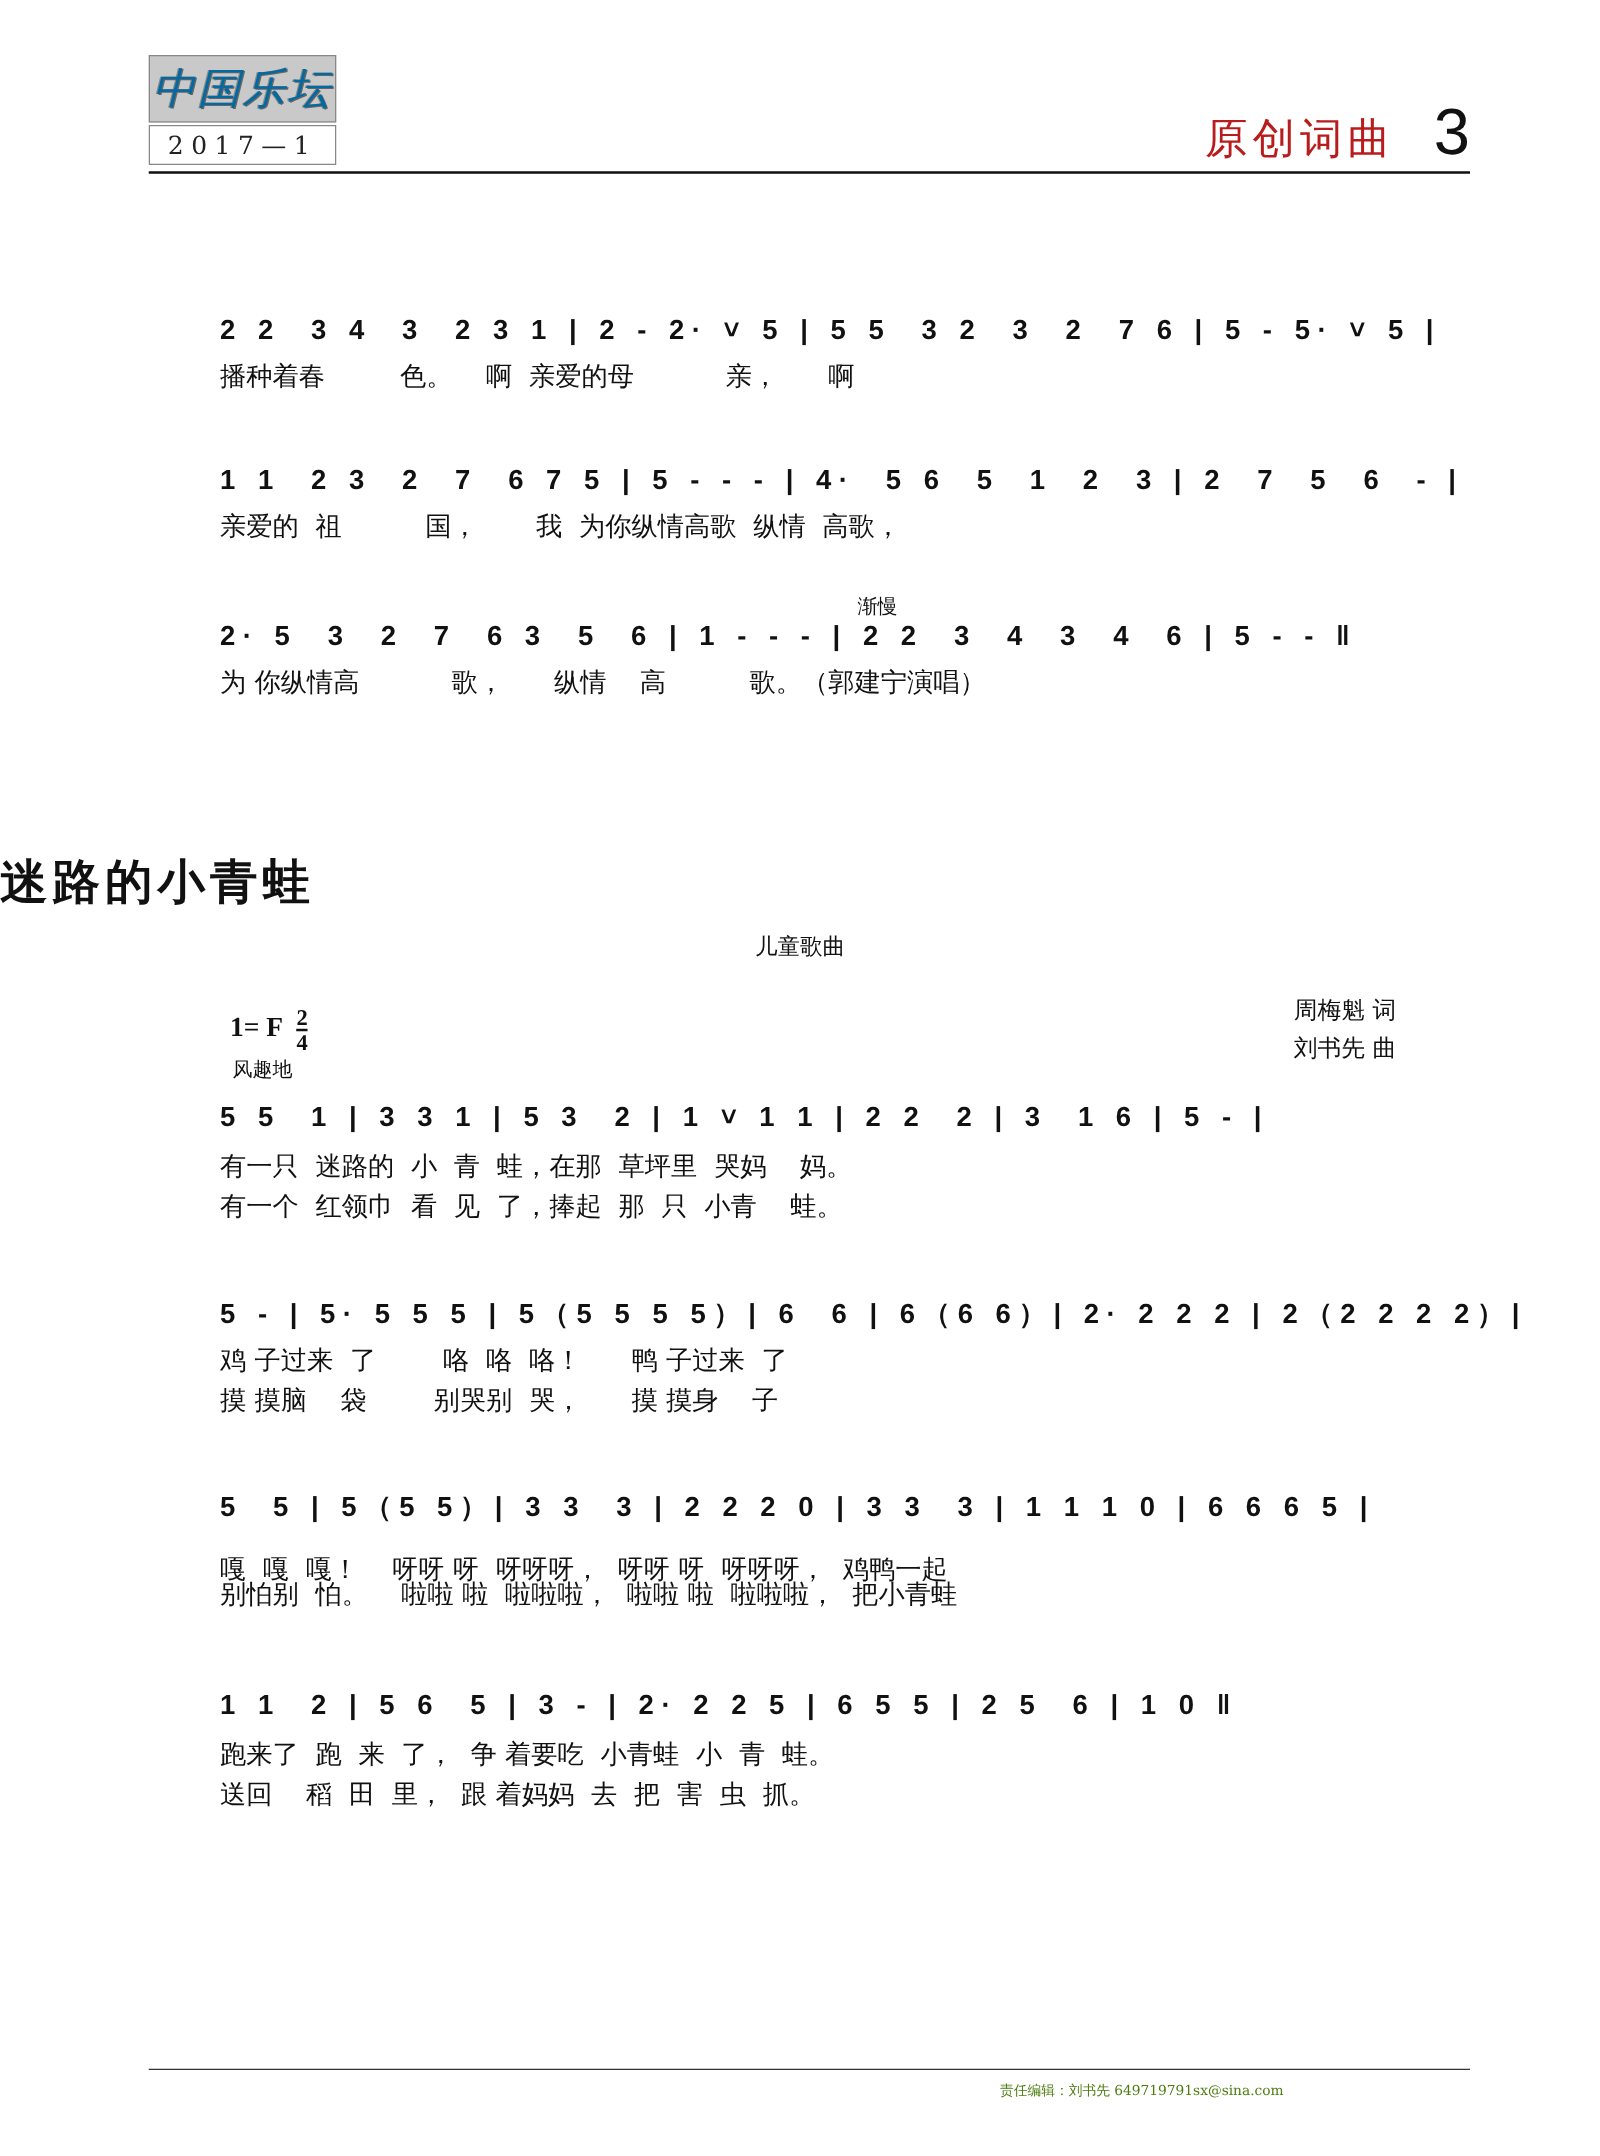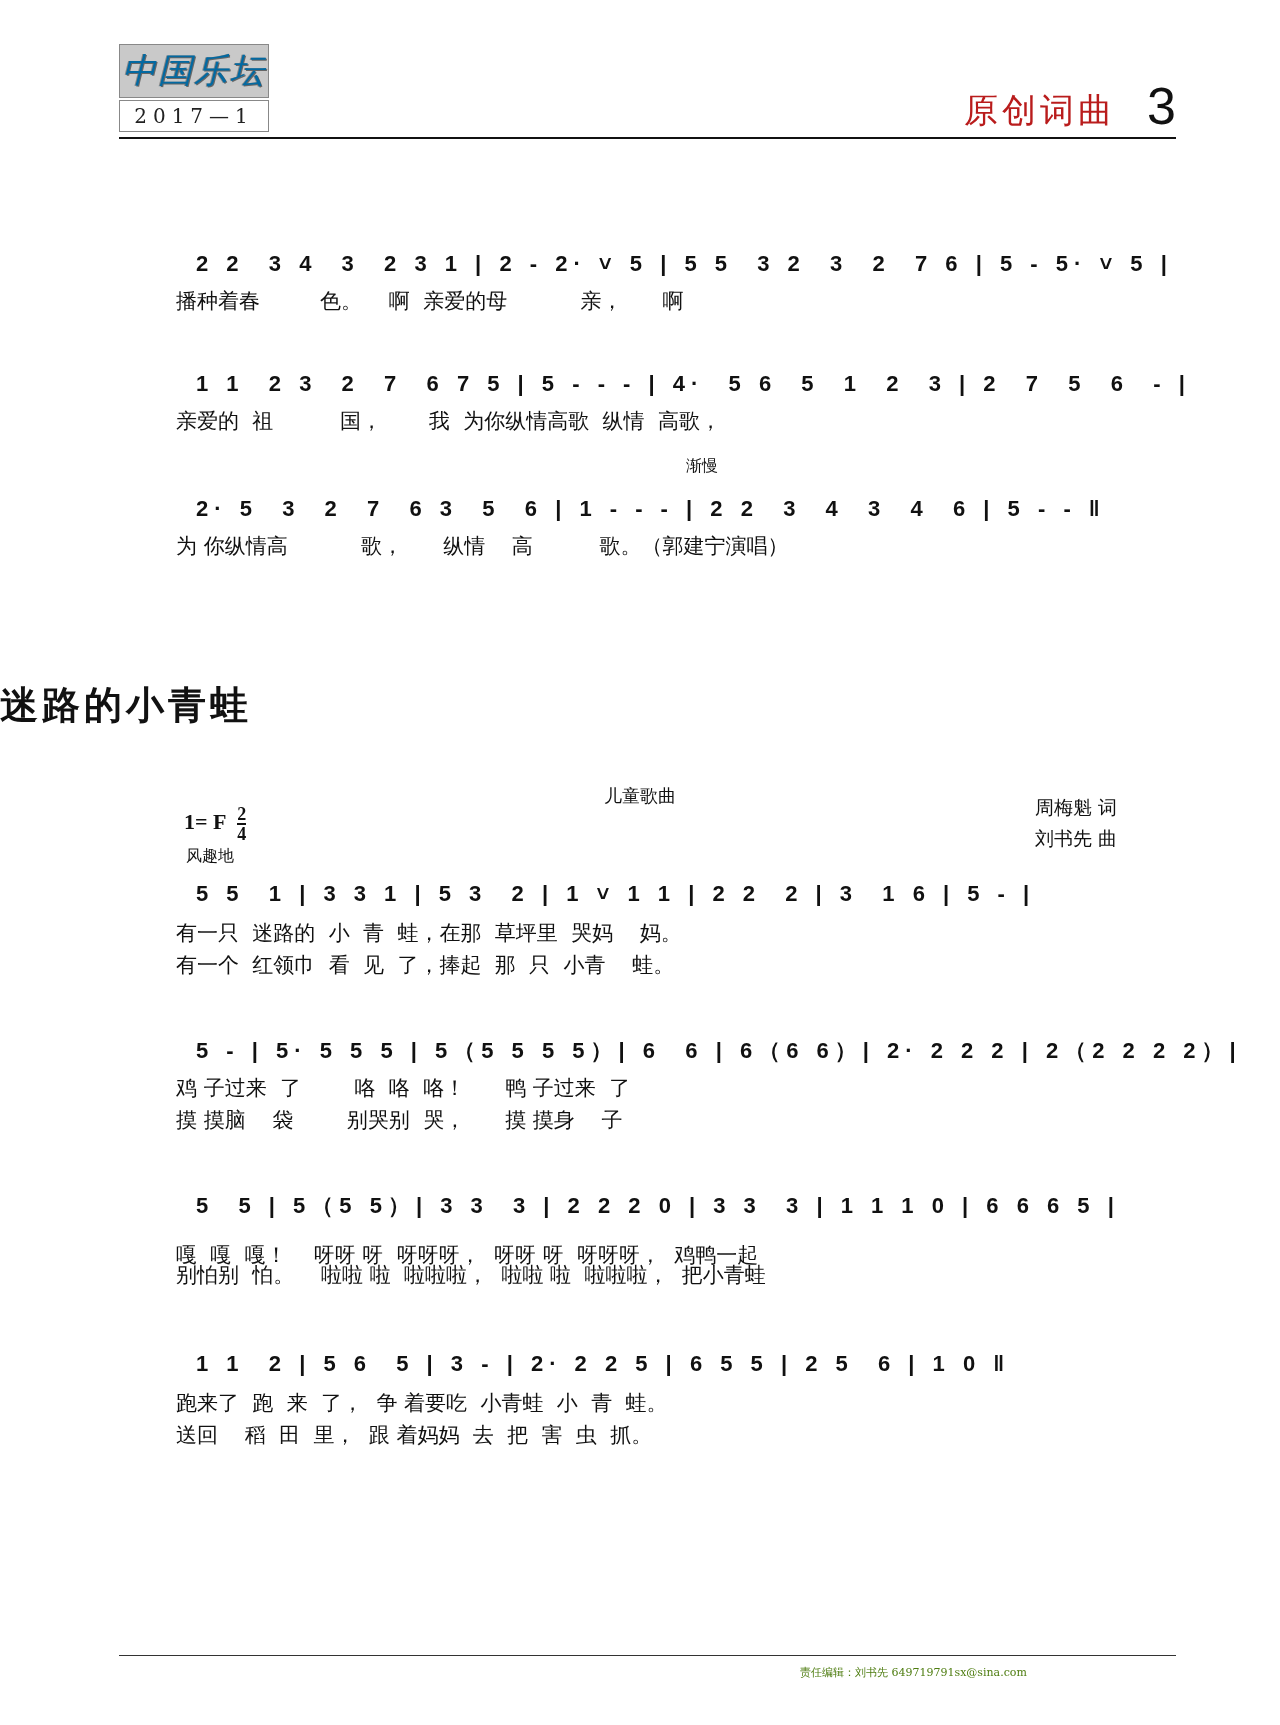--- a/index.html
+++ b/index.html
@@ -18,29 +18,29 @@
   .header-rule { left:119px; top:137px; width:1057px; height:2px; background:#111; }
   .section-title { right:164px; top:88px; font-family:"DejaVu Serif", serif; font-size:34px; color:#b91c1c; letter-spacing:4px; }
   .page-num { right:104px; top:76px; font-family:"Liberation Sans", sans-serif; font-size:52px; color:#111; }
 
   
   .row { position:absolute; left:176px; width:960px; }
   .lyric { position:absolute; font-family:"DejaVu Serif", serif; font-size:21px; letter-spacing:0; white-space:pre; }
   .mark { position:absolute; font-family:"DejaVu Sans", sans-serif; font-size:16px; }
 
   .song-title { left:0; width:1280px; top:680px; text-align:left; font-family:"DejaVu Serif", serif; font-weight:bold; font-size:38px; letter-spacing:4px; }
-  .song-sub { left:0; width:1280px; top:784px; text-align:center; font-family:"DejaVu Sans", sans-serif; font-size:18px; }
+  .song-sub { left:0; width:1280px; top:745px; text-align:center; font-family:"DejaVu Sans", sans-serif; font-size:18px; }
   .key { left:184px; top:805px; font-family:"Liberation Serif", serif; font-weight:bold; font-size:22px; }
   .tempo { left:186px; top:846px; font-family:"DejaVu Sans", sans-serif; font-size:16px; }
   .credit { font-family:"DejaVu Serif", serif; font-size:19px; }
 
   .footer-rule { left:119px; top:1655px; width:1057px; height:1px; background:#333; }
   .footer-text { left:800px; top:1665px; font-family:"DejaVu Serif", serif; font-size:11px; color:#4d7c0f; }
 
-  .line-text { position:absolute; font-family:"Liberation Sans", sans-serif; font-weight:bold; font-size:22px; white-space:pre; letter-spacing:6px;margin-left:20px; }
+  .line-text { position:absolute; font-family:"Liberation Sans", sans-serif; font-weight:bold; font-size:22px; white-space:pre; letter-spacing:6px; }
 </style>
 </head>
 <body>
 
 <div class="abs logo-box">
   <span class="logo-text">中国乐坛</span>
 </div>
 <div class="abs issue-box">2017—1</div>
 <div class="abs section-title">原创词曲</div>
 <div class="abs page-num">3</div>
@@ -49,21 +49,21 @@
 <div class="row" style="top:245px;">
   <div class="line-text" style="top:6px;left:0;">2 2  3 4  3  2 3 1 | 2 - 2· ˅ 5 | 5 5  3 2  3  2  7 6 | 5 - 5· ˅ 5 |</div>
   <div class="lyric" style="top:42px;left:0;">播种着春         色。    啊  亲爱的母           亲，      啊</div>
 </div>
 
 <div class="row" style="top:365px;">
   <div class="line-text" style="top:6px;left:0;">1 1  2 3  2  7  6 7 5 | 5 - - - | 4·  5 6  5  1  2  3 | 2  7  5  6  - |</div>
   <div class="lyric" style="top:42px;left:0;">亲爱的  祖          国，       我  为你纵情高歌  纵情  高歌，</div>
 </div>
 
-<div class="mark abs" style="left:686px;top:456px;">渐慢</div>
+<div class="mark abs" style="left:686px;top:475px;">渐慢</div>
 <div class="row" style="top:490px;">
   <div class="line-text" style="top:6px;left:0;">2· 5  3  2  7  6 3  5  6 | 1 - - - | 2 2  3  4  3  4  6 | 5 - - ‖</div>
   <div class="lyric" style="top:42px;left:0;">为 你纵情高           歌，      纵情    高          歌。（郭建宁演唱）</div>
 </div>
 
 <div class="abs song-title">迷路的小青蛙</div>
 <div class="abs song-sub">儿童歌曲</div>
 
 <div class="abs key">
   <span>1= F</span>

